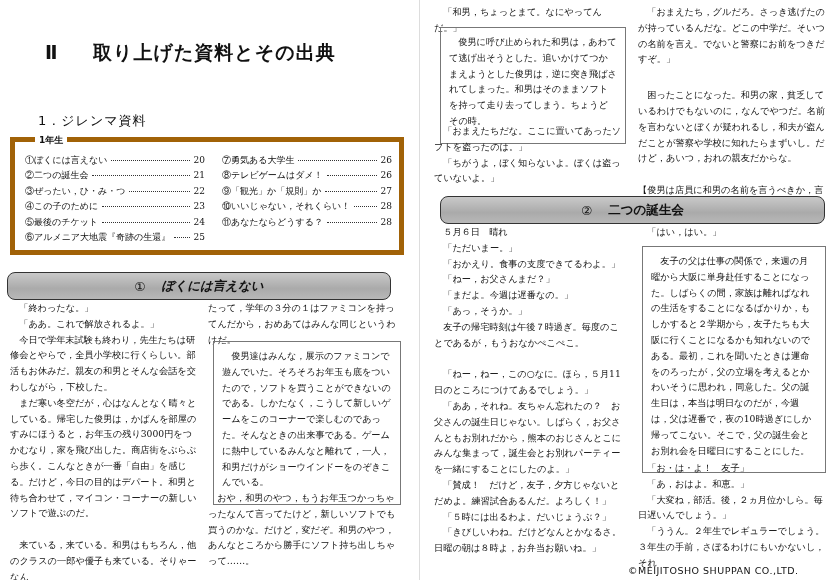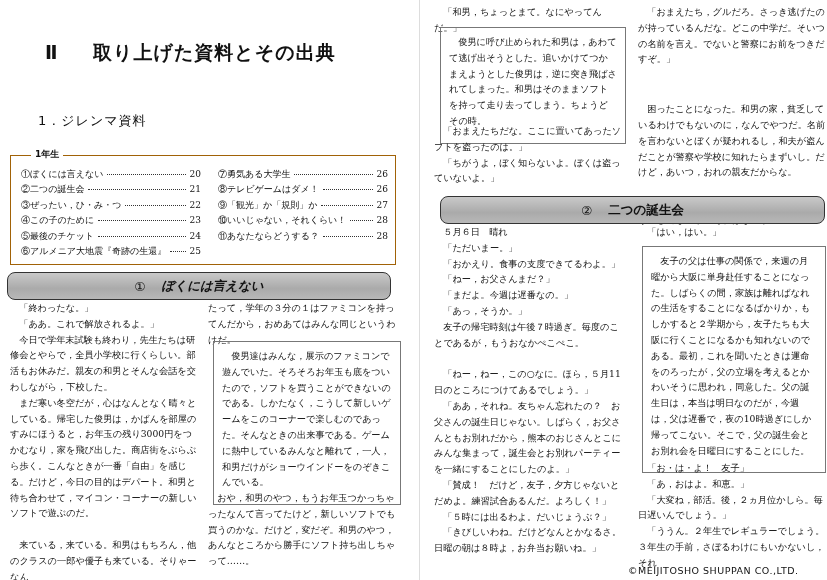--- a/index.html
+++ b/index.html
@@ -9,22 +9,22 @@
   .left { left: 0; width: 420px; }
   .right { left: 420px; width: 407px; }
   .gutter { position: absolute; left: 419px; top: 0; width: 1px; height: 580px; background: #ddd; }
 
   .main-title { position: absolute; left: 45px; top: 40px; font-family: "DejaVu Sans", sans-serif;
                 font-weight: bold; font-size: 19px; letter-spacing: 1px; white-space: nowrap; }
   .main-title .numeral { display: inline-block; width: 48px; }
   .section-title { position: absolute; left: 17px; top: 112px; font-family: "DejaVu Sans", sans-serif;
                    font-size: 13px; letter-spacing: 1px; margin-left: 21px; }
 
-  .toc { position: absolute; left: 10px; top: 155px; width: 384px; height: 108px;
-         border: 1px solid #a16207; }
+  .toc { position: absolute; left: 10px; top: 137px; width: 384px; height: 108px;
+         border: 5px solid #a16207; }
   .toc-legend { position: absolute; left: 20px; top: -8px; background: #fff; padding: 0 4px;
                 font-family: "DejaVu Sans", sans-serif; font-size: 9px; font-weight: bold; }
   .toc-col { position: absolute; top: 12px; }
   .toc-col.c1 { left: 10px; width: 180px; }
   .toc-col.c2 { left: 207px; width: 170px; }
   .toc-item { display: flex; align-items: baseline; font-size: 9px; height: 15.4px; white-space: nowrap; }
   .toc-item .t { flex: 0 0 auto; }
   .toc-item .dots { flex: 1 1 auto; border-bottom: 1px dotted #333; margin: 0 4px; transform: translateY(-2px); }
   .toc-item .p { flex: 0 0 auto; font-size: 9px; }
 
@@ -149,21 +149,21 @@
   <div class="box" style="left:20px; top:27px; width:168px;">
     <p class="ind">俊男に呼び止められた和男は，あわてて逃げ出そうとした。追いかけてつかまえようとした俊男は，逆に突き飛ばされてしまった。和男はそのままソフトを持って走り去ってしまう。ちょうどその時。</p>
   </div>
   <div class="col" style="left:14px; top:123px; width:194px;">
     <p class="ind">「おまえたちだな。ここに置いてあったソフトを盗ったのは。」</p>
     <p class="ind">「ちがうよ，ぼく知らないよ。ぼくは盗っていないよ。」</p>
   </div>
 
   <div class="col" style="left:218px; top:4px; width:188px;">
     <p class="ind">「おまえたち，グルだろ。さっき逃げたのが持っているんだな。どこの中学だ。そいつの名前を言え。でないと警察にお前をつきだすぞ。」</p>
-    <p class="ind" style="margin-top:34px;">困ったことになった。和男の家，貧乏しているわけでもないのに，なんでやつだ。名前を言わないとぼくが疑われるし，和夫が盗んだことが警察や学校に知れたらまずいし。だけど，あいつ，おれの親友だからな。</p>
+    <p class="ind" style="margin-top:20px;">困ったことになった。和男の家，貧乏しているわけでもないのに，なんでやつだ。名前を言わないとぼくが疑われるし，和夫が盗んだことが警察や学校に知れたらまずいし。だけど，あいつ，おれの親友だからな。</p>
     <p style="margin-top:16px;">【俊男は店員に和男の名前を言うべきか，言うべきでないか。それはなにか？】</p>
   </div>
 
   <div class="banner banner2">
     <span class="num">②</span>
     <span>二つの誕生会</span>
   </div>
 
   <div class="col" style="left:14px; top:224px; width:194px;">
     <p class="ind">５月６日　晴れ</p>

